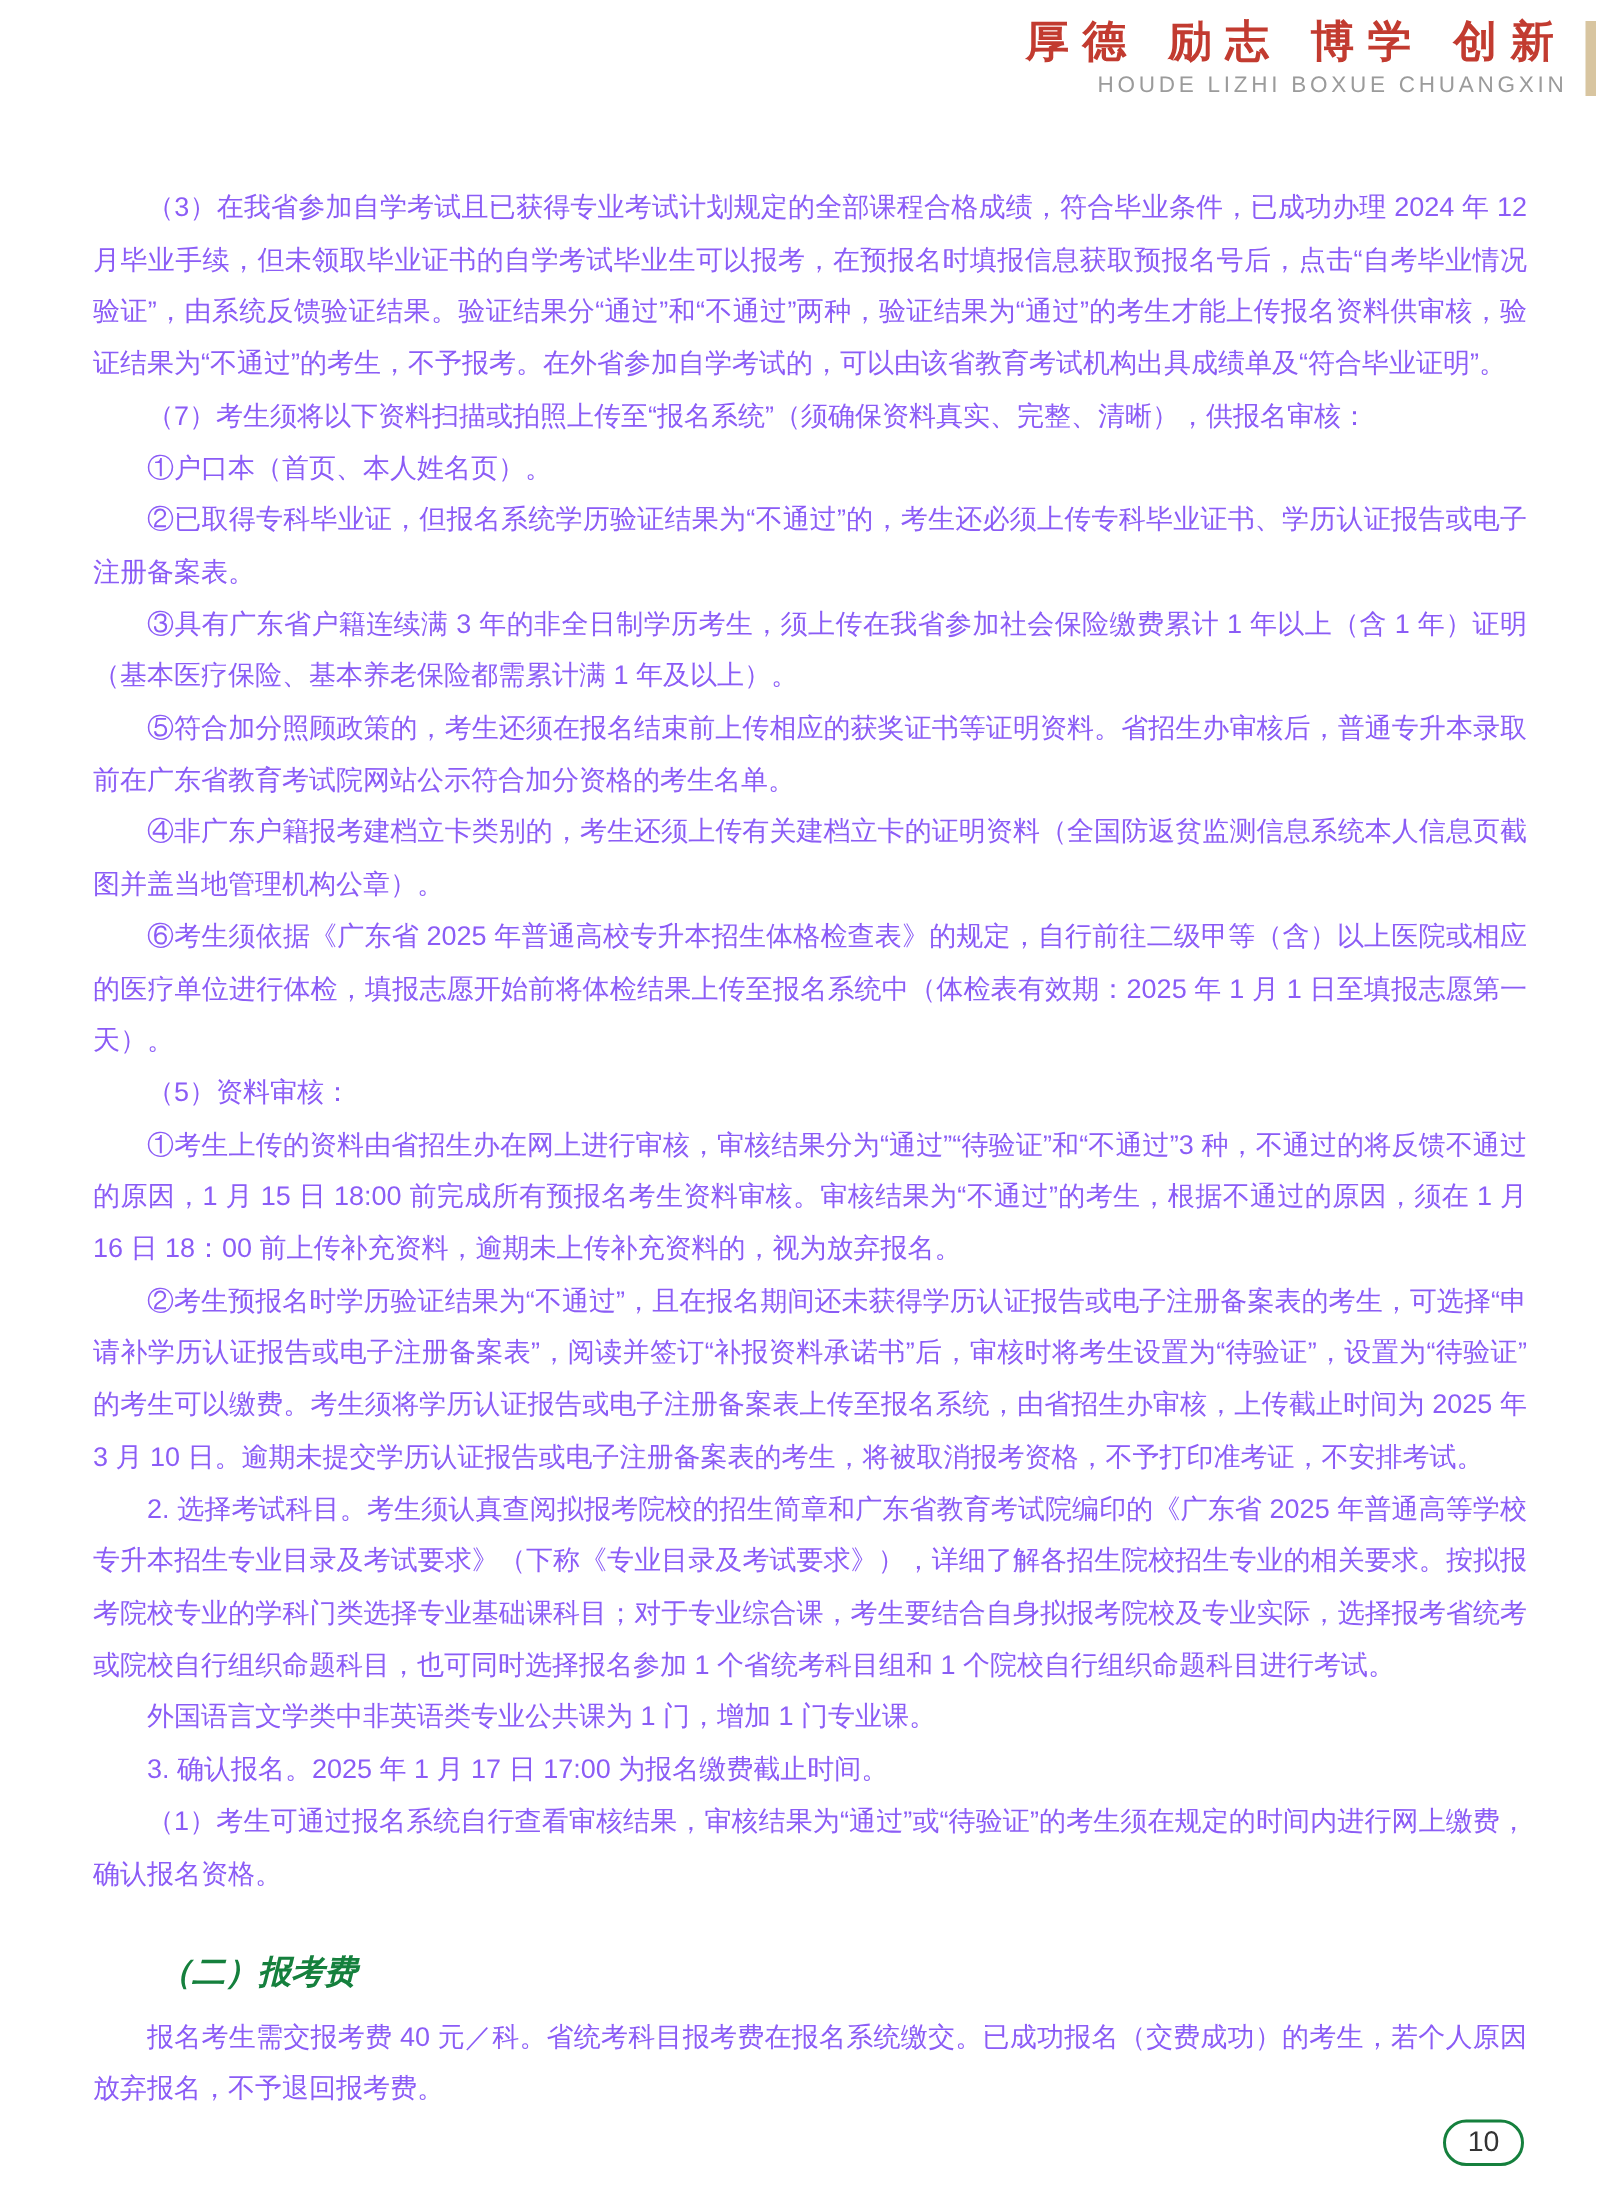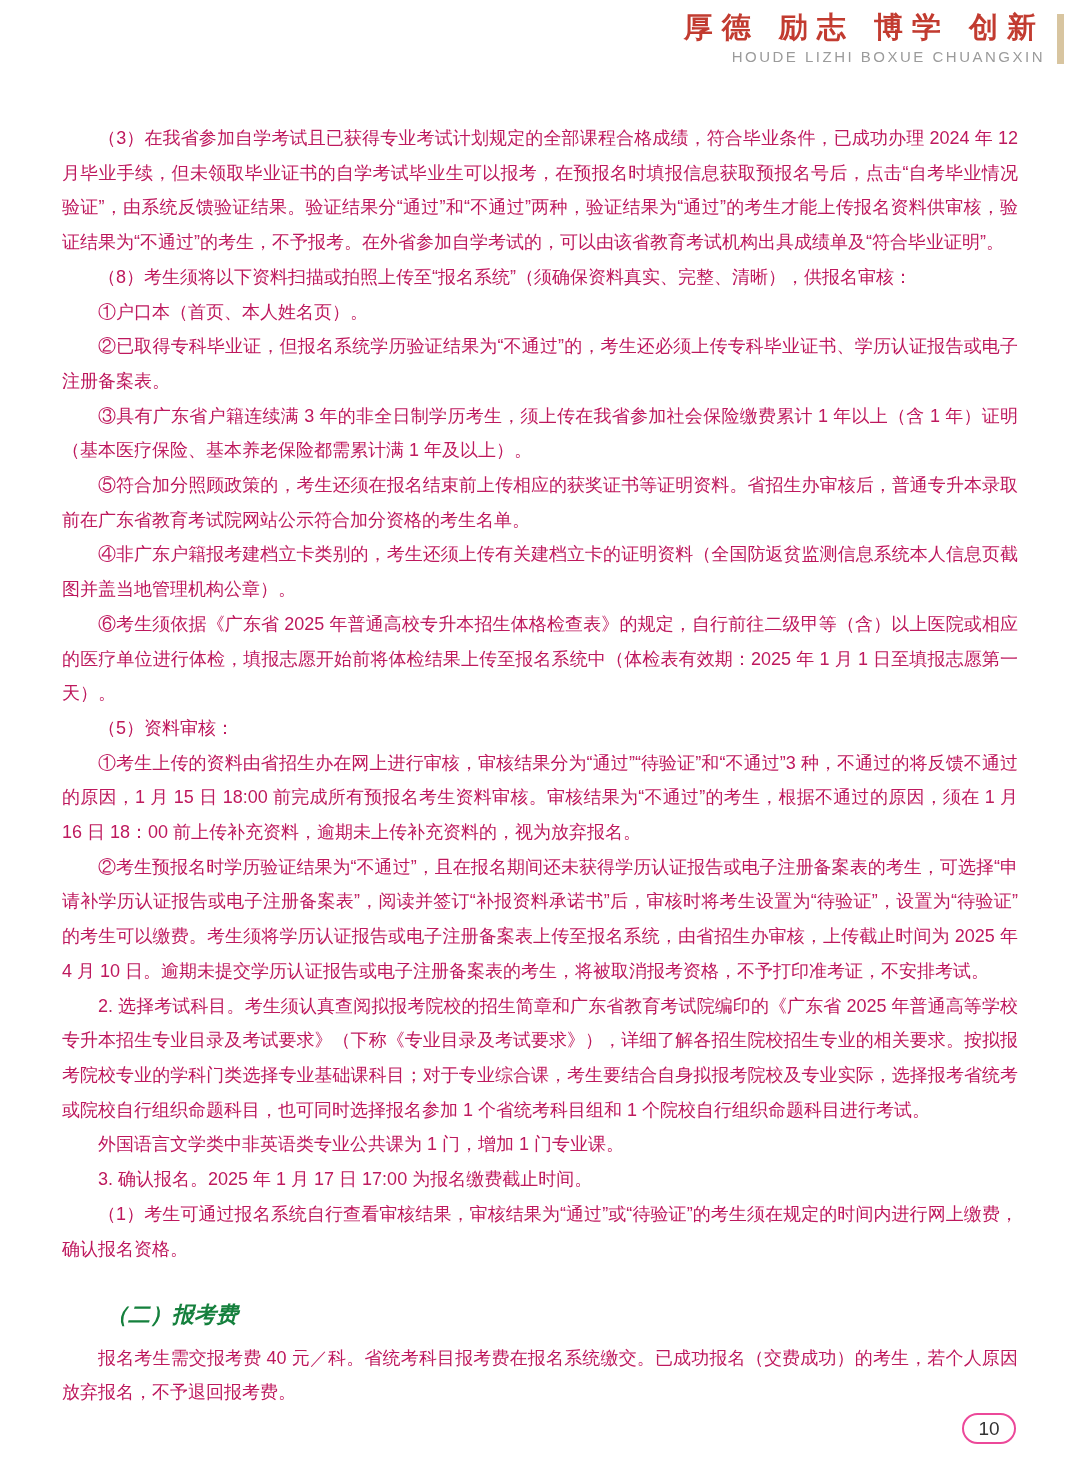--- a/index.html
+++ b/index.html
@@ -50,21 +50,21 @@
   .doc-content {
     position: absolute;
     left: 62px;
     right: 62px;
     top: 121px;
   }
   .para {
     margin: 0;
     font-size: 18px;
     line-height: 34.7px;
-    color: #be185d;
+    color: #8b5cf6;
     text-align: justify;
     text-indent: 2em;
     word-break: break-all;
   }
   .section-heading {
     margin: 36px 0 12px 0;
     text-indent: 2em;
     font-size: 22px;
     font-weight: bold;
     color: #15803d;
@@ -72,21 +72,21 @@
     font-style: italic;
   }
 
   
   .page-number-badge {
     position: absolute;
     right: 64px;
     bottom: 22px;
     min-width: 54px;
     height: 31px;
-    border: 2px solid #ec4899;
+    border: 2px solid #15803d;
     border-radius: 16px;
     display: flex;
     align-items: center;
     justify-content: center;
     font-size: 19px;
     color: #333333;
     padding: 12px 12px;
   }
 </style>
 </head>
@@ -95,30 +95,30 @@
 <div class="page-header">
   <div class="motto-block">
     <div class="motto-cn">厚德 励志 博学 创新</div>
     <div class="motto-en">HOUDE LIZHI BOXUE CHUANGXIN</div>
   </div>
   <div class="header-bar"></div>
 </div>
 
 <div class="doc-content">
   <p class="para">（3）在我省参加自学考试且已获得专业考试计划规定的全部课程合格成绩，符合毕业条件，已成功办理 2024 年 12 月毕业手续，但未领取毕业证书的自学考试毕业生可以报考，在预报名时填报信息获取预报名号后，点击“自考毕业情况验证”，由系统反馈验证结果。验证结果分“通过”和“不通过”两种，验证结果为“通过”的考生才能上传报名资料供审核，验证结果为“不通过”的考生，不予报考。在外省参加自学考试的，可以由该省教育考试机构出具成绩单及“符合毕业证明”。</p>
-  <p class="para">（8）考生须将以下资料扫描或拍照上传至“报名系统”（须确保资料真实、完整、清晰），供报名审核：</p>
+  <p class="para">（7）考生须将以下资料扫描或拍照上传至“报名系统”（须确保资料真实、完整、清晰），供报名审核：</p>
   <p class="para">①户口本（首页、本人姓名页）。</p>
   <p class="para">②已取得专科毕业证，但报名系统学历验证结果为“不通过”的，考生还必须上传专科毕业证书、学历认证报告或电子注册备案表。</p>
   <p class="para">③具有广东省户籍连续满 3 年的非全日制学历考生，须上传在我省参加社会保险缴费累计 1 年以上（含 1 年）证明（基本医疗保险、基本养老保险都需累计满 1 年及以上）。</p>
   <p class="para">⑤符合加分照顾政策的，考生还须在报名结束前上传相应的获奖证书等证明资料。省招生办审核后，普通专升本录取前在广东省教育考试院网站公示符合加分资格的考生名单。</p>
   <p class="para">④非广东户籍报考建档立卡类别的，考生还须上传有关建档立卡的证明资料（全国防返贫监测信息系统本人信息页截图并盖当地管理机构公章）。</p>
   <p class="para">⑥考生须依据《广东省 2025 年普通高校专升本招生体格检查表》的规定，自行前往二级甲等（含）以上医院或相应的医疗单位进行体检，填报志愿开始前将体检结果上传至报名系统中（体检表有效期：2025 年 1 月 1 日至填报志愿第一天）。</p>
   <p class="para">（5）资料审核：</p>
   <p class="para">①考生上传的资料由省招生办在网上进行审核，审核结果分为“通过”“待验证”和“不通过”3 种，不通过的将反馈不通过的原因，1 月 15 日 18:00 前完成所有预报名考生资料审核。审核结果为“不通过”的考生，根据不通过的原因，须在 1 月 16 日 18：00 前上传补充资料，逾期未上传补充资料的，视为放弃报名。</p>
-  <p class="para">②考生预报名时学历验证结果为“不通过”，且在报名期间还未获得学历认证报告或电子注册备案表的考生，可选择“申请补学历认证报告或电子注册备案表”，阅读并签订“补报资料承诺书”后，审核时将考生设置为“待验证”，设置为“待验证”的考生可以缴费。考生须将学历认证报告或电子注册备案表上传至报名系统，由省招生办审核，上传截止时间为 2025 年 4 月 10 日。逾期未提交学历认证报告或电子注册备案表的考生，将被取消报考资格，不予打印准考证，不安排考试。</p>
+  <p class="para">②考生预报名时学历验证结果为“不通过”，且在报名期间还未获得学历认证报告或电子注册备案表的考生，可选择“申请补学历认证报告或电子注册备案表”，阅读并签订“补报资料承诺书”后，审核时将考生设置为“待验证”，设置为“待验证”的考生可以缴费。考生须将学历认证报告或电子注册备案表上传至报名系统，由省招生办审核，上传截止时间为 2025 年 3 月 10 日。逾期未提交学历认证报告或电子注册备案表的考生，将被取消报考资格，不予打印准考证，不安排考试。</p>
   <p class="para">2. 选择考试科目。考生须认真查阅拟报考院校的招生简章和广东省教育考试院编印的《广东省 2025 年普通高等学校专升本招生专业目录及考试要求》（下称《专业目录及考试要求》），详细了解各招生院校招生专业的相关要求。按拟报考院校专业的学科门类选择专业基础课科目；对于专业综合课，考生要结合自身拟报考院校及专业实际，选择报考省统考或院校自行组织命题科目，也可同时选择报名参加 1 个省统考科目组和 1 个院校自行组织命题科目进行考试。</p>
   <p class="para">外国语言文学类中非英语类专业公共课为 1 门，增加 1 门专业课。</p>
   <p class="para">3. 确认报名。2025 年 1 月 17 日 17:00 为报名缴费截止时间。</p>
   <p class="para">（1）考生可通过报名系统自行查看审核结果，审核结果为“通过”或“待验证”的考生须在规定的时间内进行网上缴费，确认报名资格。</p>
 
   <h3 class="section-heading">（二）报考费</h3>
 
   <p class="para">报名考生需交报考费 40 元／科。省统考科目报考费在报名系统缴交。已成功报名（交费成功）的考生，若个人原因放弃报名，不予退回报考费。</p>
 </div>
 

